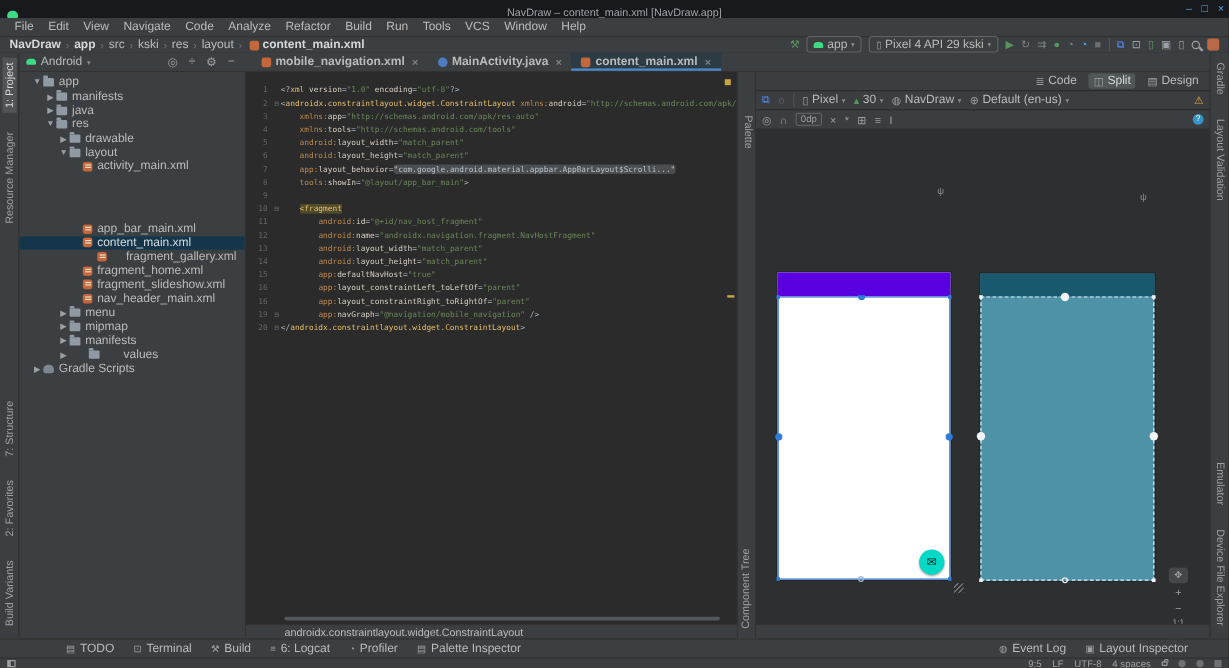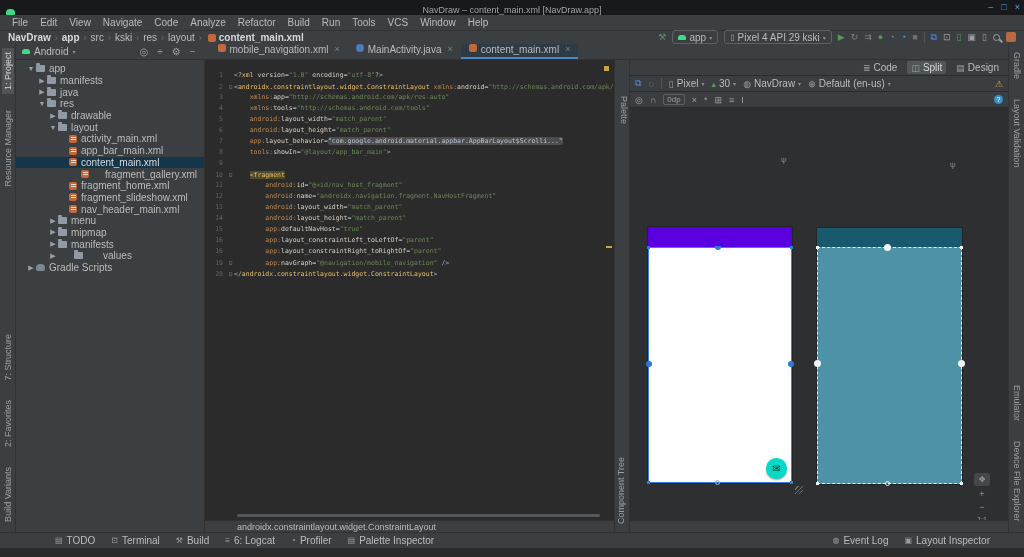--- a/index.html
+++ b/index.html
@@ -26,21 +26,21 @@
   .droid-mini{width:8px;height:5px;border-radius:3px 3px 1px 1px;background:#3ddc84;display:inline-block;}
   .tb-sep{width:1px;height:11px;background:#515355;}
   .avatar{width:10px;height:10px;border-radius:2px;background:#b96a45;}
   .lens{position:relative;width:7px;height:7px;border:1.5px solid #9da0a3;border-radius:50%;}
   .lens::after{content:"";position:absolute;width:4px;height:1.5px;background:#9da0a3;transform:rotate(45deg);right:-4px;bottom:-2px;}
   
   .tabbar{position:absolute;left:16px;top:44px;width:1008px;height:16px;background:#3c3f41;border-bottom:1px solid #323232;display:flex;align-items:stretch;font-size:10px;}
   .androidsel{display:flex;align-items:center;gap:4px;padding:0 8px 0 6px;}
   .tab-tools{display:flex;align-items:center;gap:9px;margin-left:56px;color:#9da0a3;font-size:10px;}
   .tabs{display:flex;margin-left:14px;}
-  .tab{display:flex;align-items:flex-start;gap:4px;padding:0 8px;color:#bbbbbb;position:relative;}
+  .tab{display:flex;align-items:center;gap:4px;padding:0 8px;color:#bbbbbb;position:relative;font-weight:bold;}
   .tab.active{background:#2d3b45;}
   .tab.active::after{content:"";position:absolute;left:0;right:0;bottom:0;height:2px;background:#4a88c7;}
   .tab .close{color:#7d8184;font-size:9px;margin-left:2px;}
   .ic-java{width:8px;height:8px;border-radius:50%;background:#4e7bbd;}
   
   .stripe{position:absolute;top:44px;bottom:25px;width:16px;background:#3c3f41;z-index:5;}
   .stripe.left{left:0;border-right:1px solid #323232;}
   .stripe.right{right:0;border-left:1px solid #323232;}
   .vlist{position:absolute;left:0;width:16px;display:flex;flex-direction:column;align-items:center;gap:12px;}
   .vtab{writing-mode:vertical-rl;transform:rotate(180deg);font-size:9px;color:#9da0a3;padding:4px 1px;white-space:nowrap;}
@@ -283,21 +283,21 @@
       <div class="trow" style="padding-left: 32px;">
         <span class="tarrow">▼</span>
         <span class="ticon i-folder"></span>
         <span>layout</span>
       </div>
       <div class="trow" style="padding-left: 43px;">
         <span class="tarrow"></span>
         <span class="ticon i-xml"></span>
         <span>activity_main.xml</span>
       </div>
-      <div class="trow" style="padding-left: 43px;">
+      <div class="trow" style="padding-left: 43px; margin-top: 40px;">
         <span class="tarrow"></span>
         <span class="ticon i-xml"></span>
         <span>app_bar_main.xml</span>
       </div>
       <div class="trow sel" style="padding-left: 43px;">
         <span class="tarrow"></span>
         <span class="ticon i-xml"></span>
         <span>content_main.xml</span>
       </div>
       <div class="trow" style="padding-left: 43px; gap: 12px;">
@@ -520,14 +520,27 @@
           <span class="bb-ic">◍</span>
           <span>Event Log</span>
         </span>
         <span class="bb-item">
           <span class="bb-ic">▣</span>
           <span>Layout Inspector</span>
         </span>
       </div>
   </div>
 
+  <div class="statusbar">
+    <span class="sb-left"></span>
+    <div class="sb-right" id="sb-right">
+        <span>9:5</span>
+        <span>LF</span>
+        <span>UTF-8</span>
+        <span>4 spaces</span>
+        <span class="sb-lock"></span>
+        <span class="sb-ic"></span>
+        <span class="sb-ic"></span>
+        <span class="sb-ic" style="border-radius: 1px;"></span>
+      </div>
+  </div>
 
 </div>
 
 </body></html>

